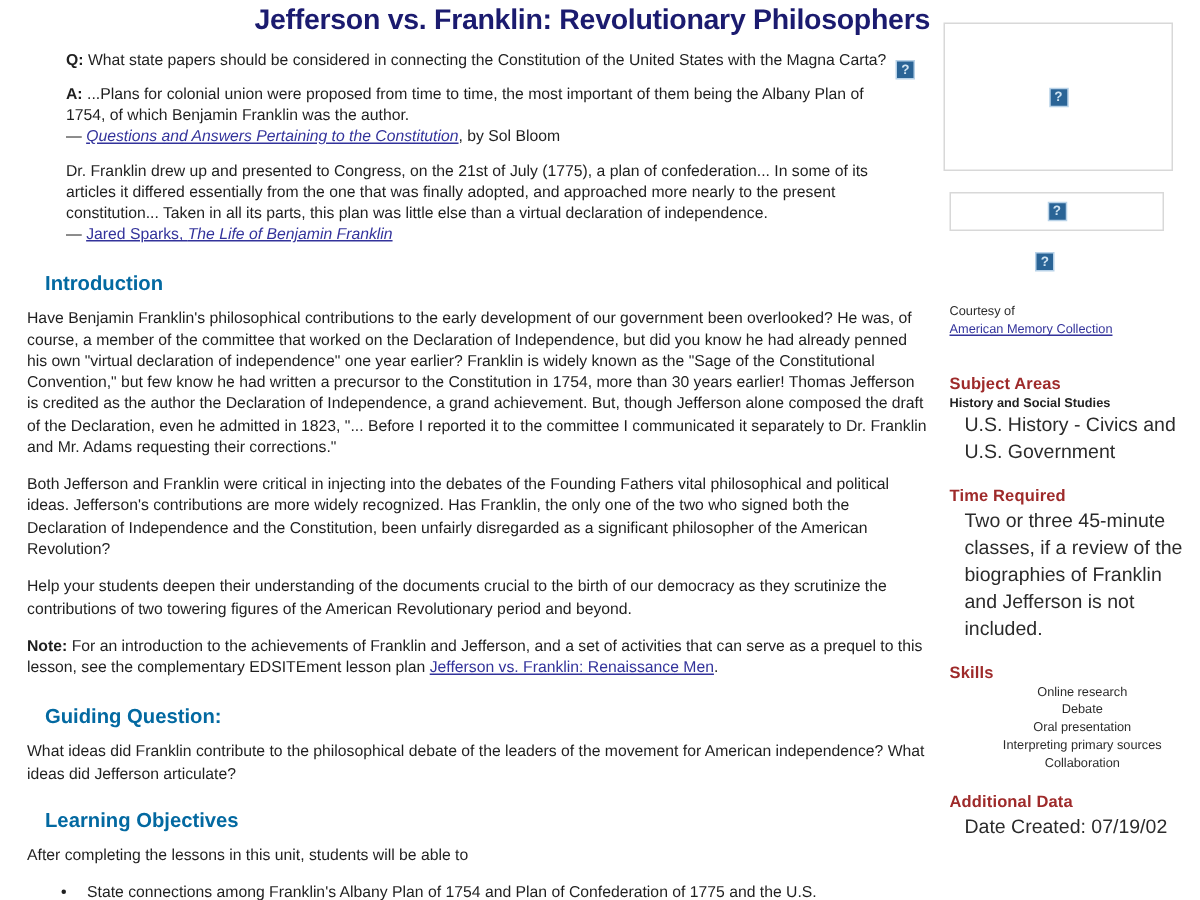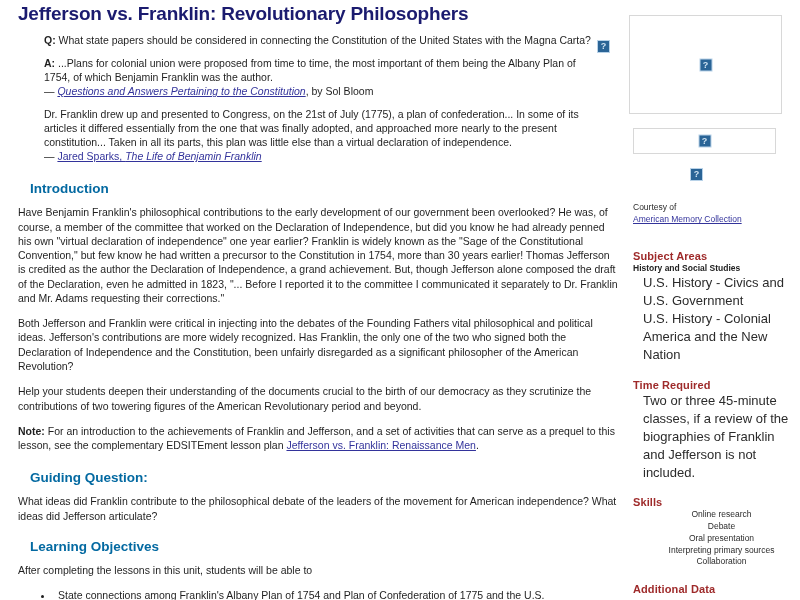--- a/index.html
+++ b/index.html
@@ -41,20 +41,21 @@
   }
 
   
   .page-title {
     font-size: 19px;
     font-weight: bold;
     color: #1b1b6f;
     margin: 3px 0 8px 18px;
     letter-spacing: -0.2px;
     line-height: 1.15;
+    text-align: right;
   }
 
   
   .quote-block {
     margin: 0 0 0 44px;
     width: 552px;
     font-size: 10.5px;
     line-height: 1.34;
     color: #1f1f1f;
   }
@@ -259,21 +260,20 @@
 
       <div class="courtesy">
         <div>Courtesy of</div>
         <a href="#">American Memory Collection</a>
       </div>
 
       <div class="side-sec first">
         <div class="side-h">Subject Areas</div>
         <div class="side-sub">History and Social Studies</div>
         <div class="side-txt">U.S. History - Civics and U.S. Government</div>
-        <div class="side-txt">U.S. History - Colonial America and the New Nation</div>
       </div>
 
       <div class="side-sec">
         <div class="side-h">Time Required</div>
         <div class="side-txt">Two or three 45-minute classes, if a review of the biographies of Franklin and Jefferson is not included.</div>
       </div>
 
       <div class="side-sec">
         <div class="side-h">Skills</div>
         <ul class="side-list">

